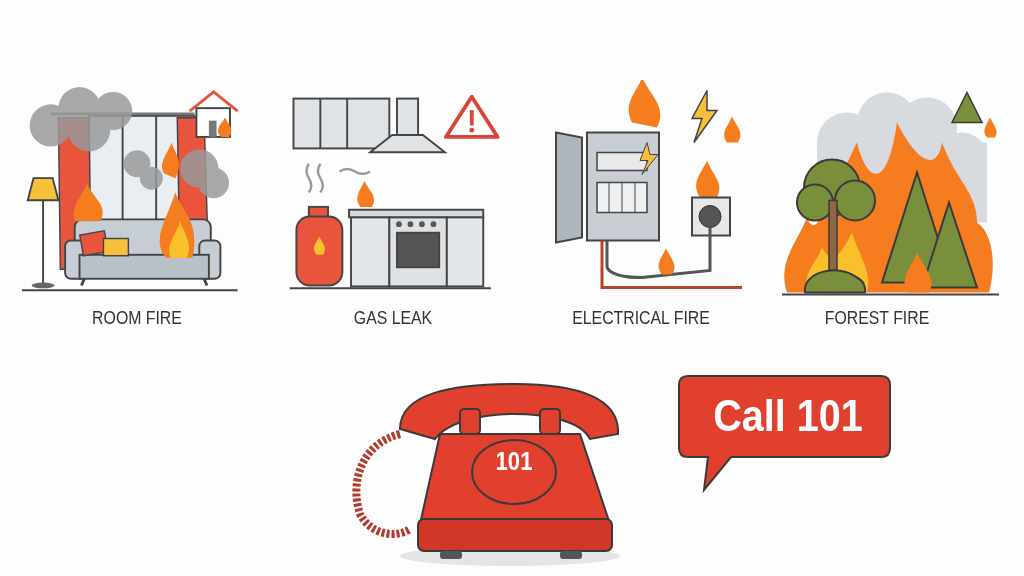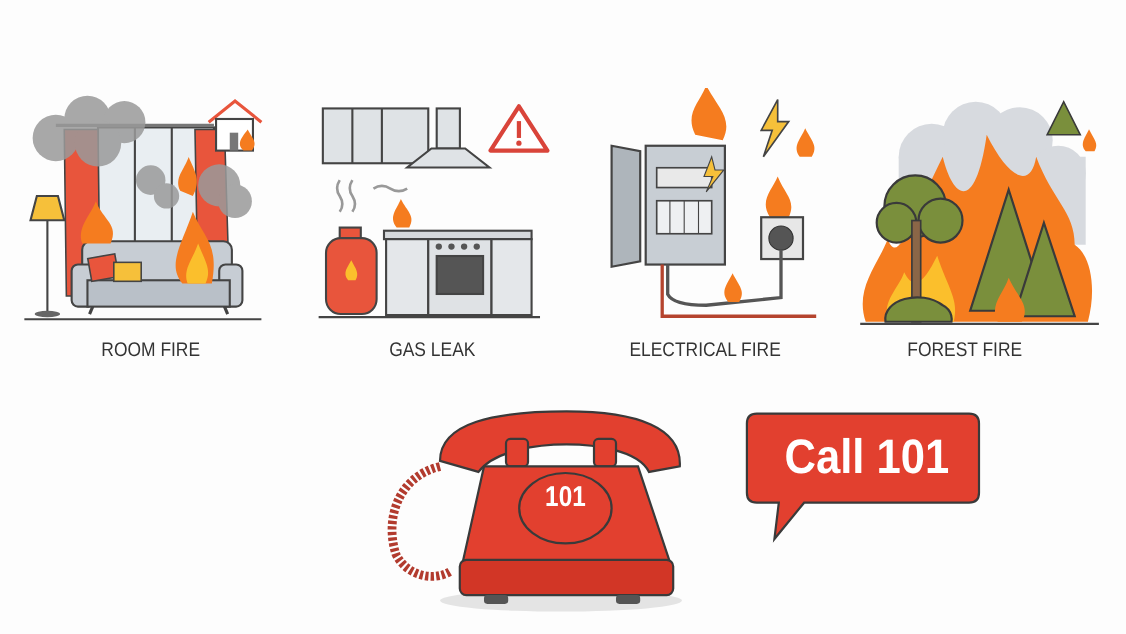--- a/index.html
+++ b/index.html
@@ -9,21 +9,21 @@
     font-family:"Liberation Sans", "DejaVu Sans", sans-serif;
     position:relative;
   }
   .panel { position:absolute; top:80px; width:230px; height:225px; }
   .panel svg { width:100%; height:100%; display:block; }
   .caption {
     position:absolute; top:308px; width:230px; text-align:center;
     font-size:18px; color:#333; letter-spacing:0px;
     transform:scaleX(0.88); transform-origin:center;
   }
-  #phone { position:absolute; left:340px; top:364px; width:300px; height:200px; }
+  #phone { position:absolute; left:340px; top:374px; width:300px; height:200px; }
   #bubble { position:absolute; left:676px; top:370px; width:220px; height:130px; }
   #bubble svg, #phone svg { width:100%; height:100%; display:block; overflow:visible; }
   .bubble-text {
     position:absolute; left:12px; top:16px; width:200px; height:60px;
     display:flex; align-items:center; justify-content:center;
     color:#fff; font-weight:bold; font-size:44px;
     font-family:"Liberation Sans", sans-serif;
     transform:scaleX(0.9);
   }
   .dial-text {

